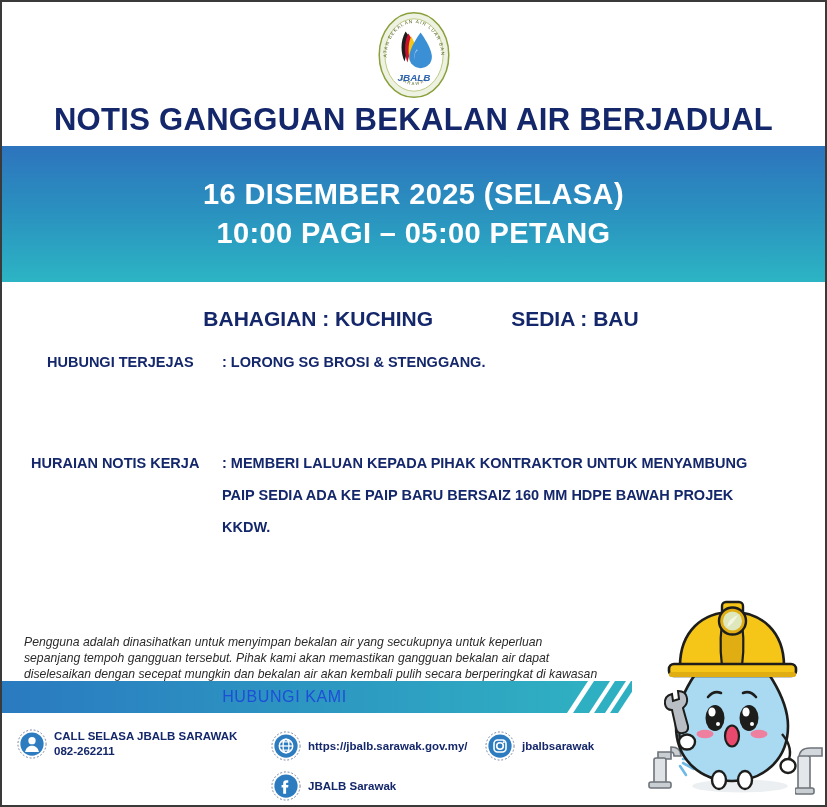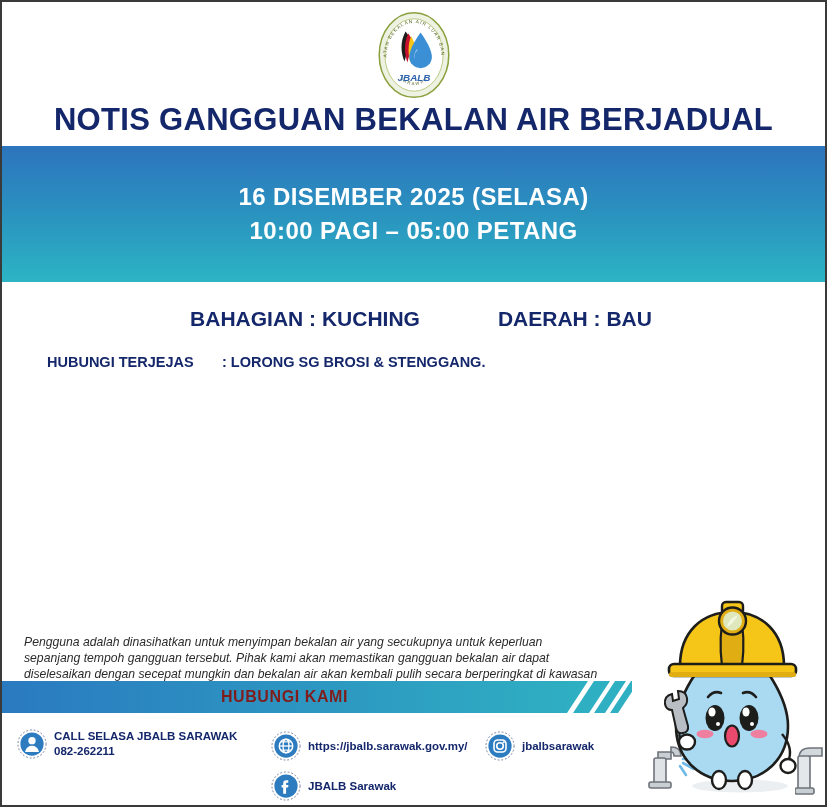--- a/index.html
+++ b/index.html
@@ -36,21 +36,21 @@
 
   
   .date-banner {
     position: absolute; top: 144px; left: 0; right: 0; height: 136px;
     background: linear-gradient(180deg, #2d74bd 0%, #2a91bf 48%, #2cb4c4 100%);
     display: flex; flex-direction: column;
     align-items: center; justify-content: center;
     gap: 6px;
   }
   .date-line {
-    color: #ffffff; font-weight: bold; font-size: 24px;
+    color: #ffffff; font-weight: bold; font-size: 29px;
     letter-spacing: 0.4px; white-space: nowrap;
   }
 
   
   .region-row {
     position: absolute; top: 305px; left: 0; right: 0;
     display: flex; justify-content: center; gap: 78px;
     color: #14276b; font-size: 21px; font-weight: bold;
     white-space: nowrap;
     padding-left: 15px;
@@ -84,21 +84,21 @@
   }
 
   
   .contact-bar-wrap {
     position: absolute; top: 679px; left: 0; width: 630px; height: 32px;
   }
   .contact-bar-svg { display: block; width: 630px; height: 32px; }
   .contact-bar-label {
     position: absolute; top: 0; left: 0; width: 565px; height: 32px;
     display: flex; align-items: center; justify-content: center;
-    color: #7f1d1d; font-weight: bold; font-size: 16px; letter-spacing: 0.6px;
+    color: #1d4ed8; font-weight: normal; font-size: 16px; letter-spacing: 0.6px;
   }
 
   
   .contact-item {
     position: absolute;
     display: flex; align-items: center; gap: 7px;
     color: #14276b;
   }
   .contact-item .txt { font-size: 11.5px; font-weight: bold; line-height: 1.28; }
   .ci-icon { width: 30px; height: 30px; flex: 0 0 30px; }
@@ -150,28 +150,36 @@
 
   <div class="main-title">NOTIS GANGGUAN BEKALAN AIR BERJADUAL</div>
 
   <div class="date-banner">
     <div class="date-line">16 DISEMBER 2025 (SELASA)</div>
     <div class="date-line">10:00 PAGI – 05:00 PETANG</div>
   </div>
 
   <div class="region-row">
     <span>BAHAGIAN : KUCHING</span>
-    <span>DAERAH : BAU</span>
+    <span>SEDIA : BAU</span>
   </div>
 
   <div class="field-kawasan">
     <span class="lbl">HUBUNGI TERJEJAS</span>
     <span class="val">: LORONG SG BROSI &amp; STENGGANG.</span>
   </div>
 
+  <div class="field-huraian">
+    <span class="lbl">HURAIAN NOTIS KERJA</span>
+    <span class="val-block">
+      <div class="val-line">: MEMBERI LALUAN KEPADA PIHAK KONTRAKTOR UNTUK MENYAMBUNG</div>
+      <div class="val-line">PAIP SEDIA ADA KE PAIP BARU BERSAIZ 160 MM HDPE BAWAH PROJEK</div>
+      <div class="val-line">KKDW.</div>
+    </span>
+  </div>
 
   <div class="disclaimer">Pengguna adalah dinasihatkan untuk menyimpan bekalan air yang secukupnya untuk keperluan sepanjang tempoh gangguan tersebut. Pihak kami akan memastikan gangguan bekalan air dapat diselesaikan dengan secepat mungkin dan bekalan air akan kembali pulih secara berperingkat di kawasan yang terjejas. Segala kesulitan yang timbul akibat gangguan ini adalah sangat dikesali.</div>
 
   <div class="contact-bar-wrap">
     <svg class="contact-bar-svg" viewBox="0 0 630 32" preserveAspectRatio="none">
       <defs>
         <linearGradient id="barGrad" x1="0" y1="0" x2="1" y2="0">
           <stop offset="0%" stop-color="#2a7ac0"></stop>
           <stop offset="100%" stop-color="#2fb0c2"></stop>
         </linearGradient>

